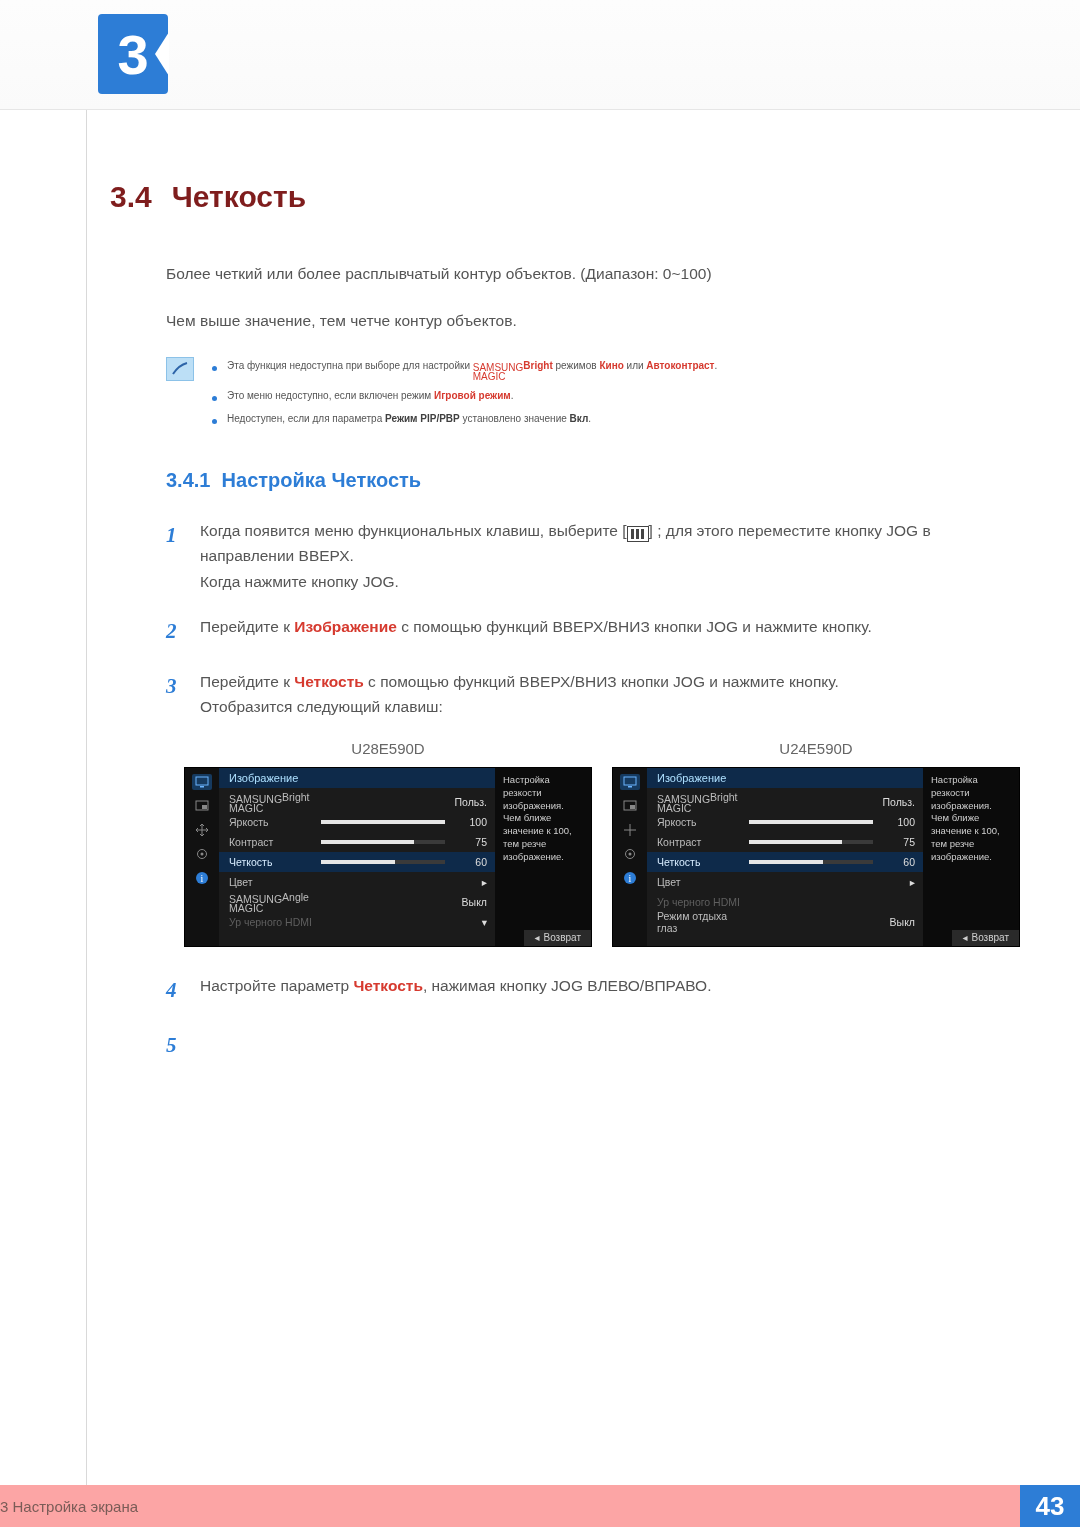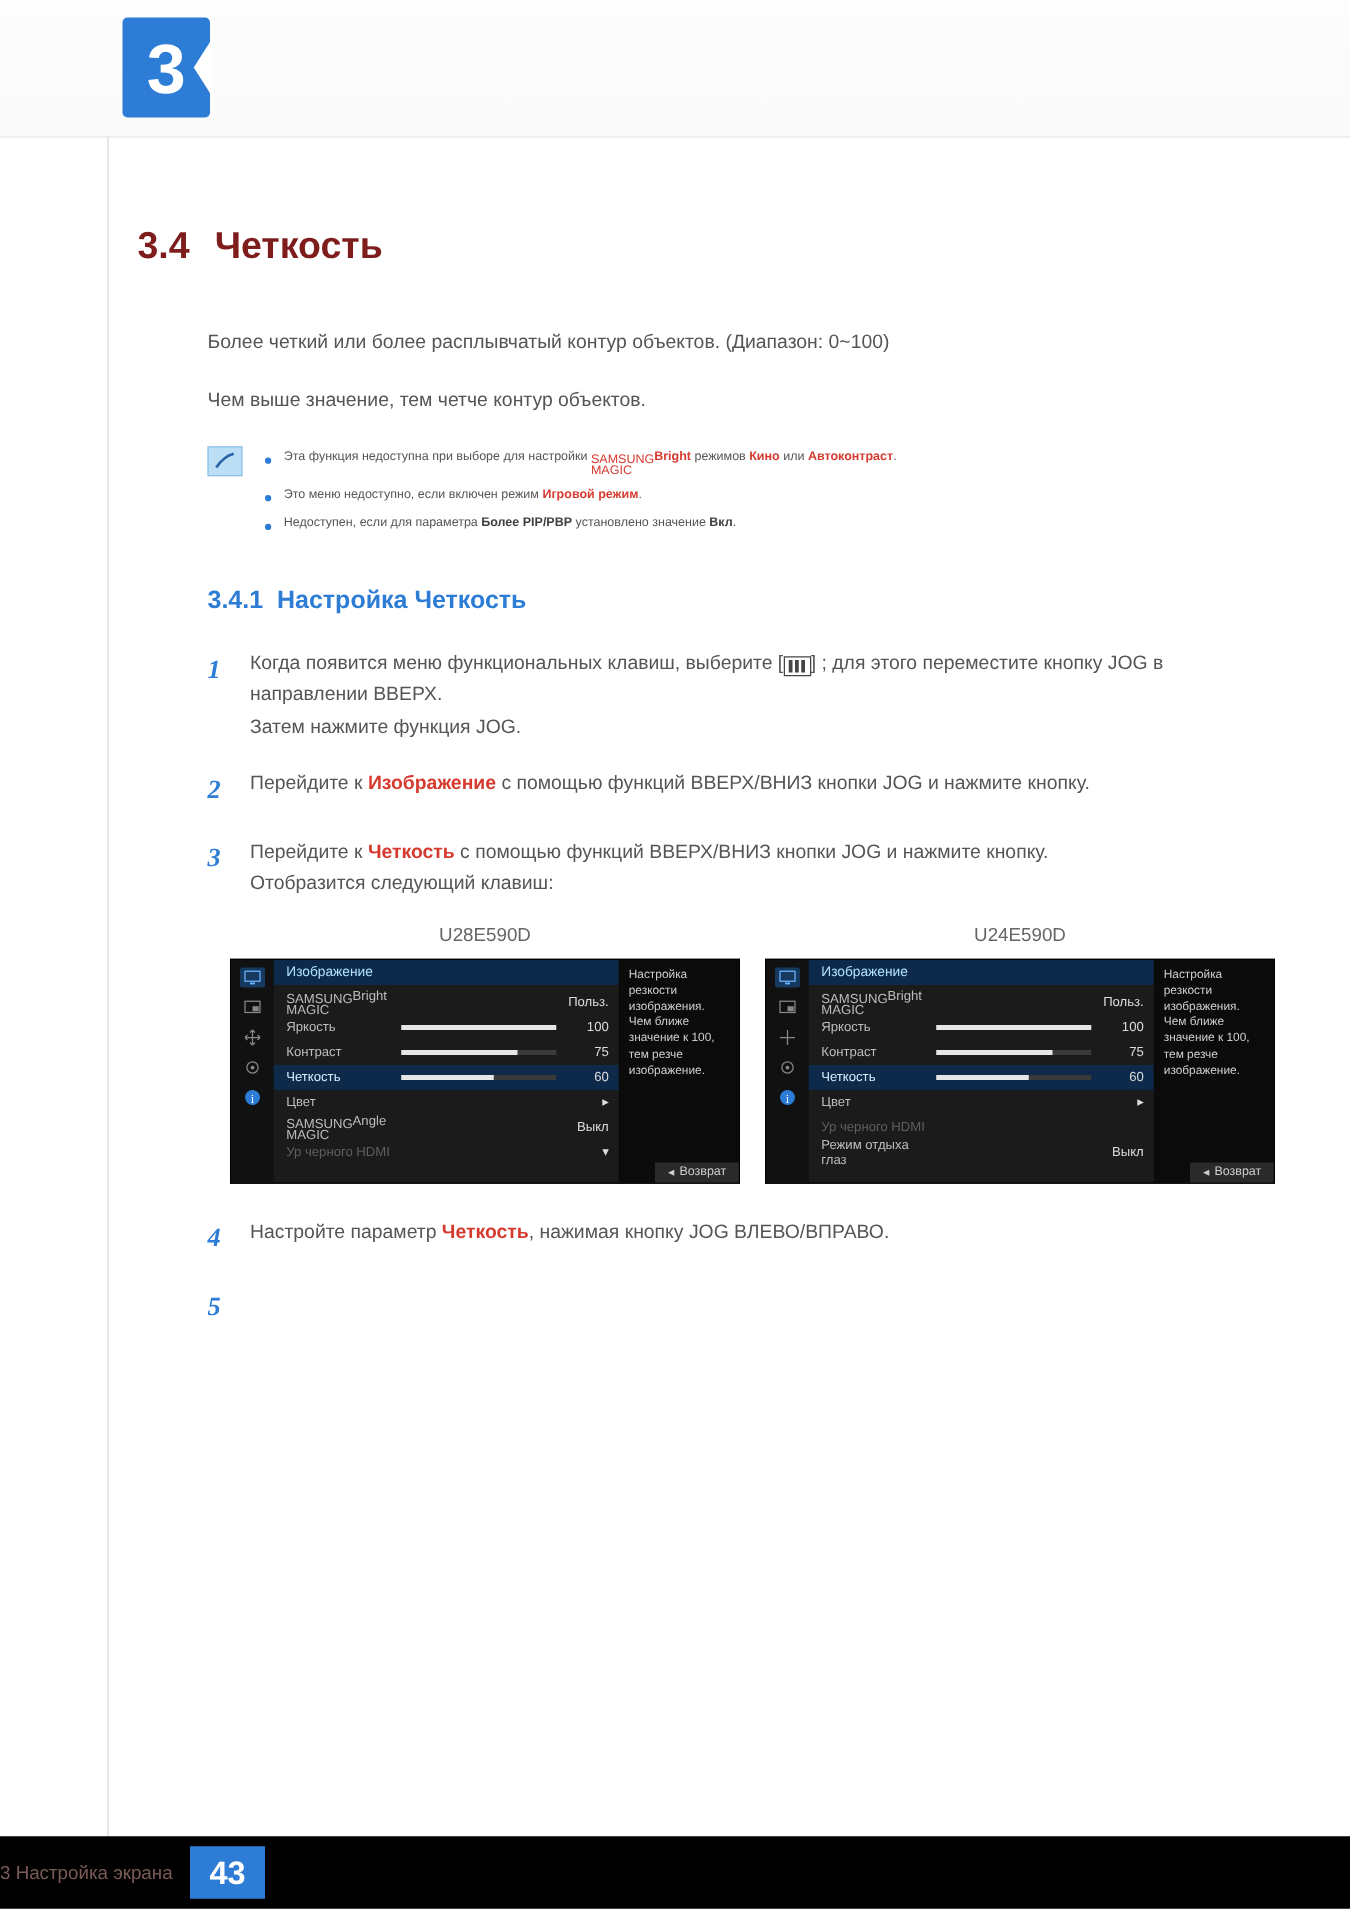--- a/index.html
+++ b/index.html
@@ -156,23 +156,23 @@
   .osd-panel{
     width:96px;background:#0b0b0b;padding:6px 8px;font-size:9.5px;color:#cfcfcf;
     line-height:1.35;
   }
   .osd-foot{
     position:absolute;bottom:0;right:0;height:16px;
     background:#2a2a2a;color:#cfcfcf;font-size:10px;
     padding:0 10px;display:flex;align-items:center;gap:4px;
   }
   .footer{
-    position:absolute;left:0;right:0;bottom:0;height:58px;
-    background:#000000;
-    display:flex;align-items:center;justify-content:flex-start;
+    position:absolute;left:0;right:0;bottom:0;height:42px;
+    background:#fca5a5;
+    display:flex;align-items:center;justify-content:space-between;
     padding-right:0;
   }
   .footer .ft-text{color:#7a5c57;font-size:15px;margin-right:14px;}
   .footer .ft-num{
     width:60px;height:42px;background:#2d7dd6;color:#fff;font-size:26px;font-weight:bold;
     display:flex;align-items:center;justify-content:center;
   }
   .samsung-magic{
     display:inline-flex;flex-direction:column;line-height:0.9;vertical-align:-2px;font-weight:normal;
   }
@@ -209,39 +209,39 @@
               <span class="bot">MAGIC</span>
             </span><span class="bold-red">Bright</span><span> режимов </span><span class="bold-red">Кино</span><span> или </span><span class="bold-red">Автоконтраст</span><span>.</span>
         </div>
       </div>
       <div class="row">
         <div class="dot"></div>
         <div><span>Это меню недоступно, если включен режим </span><span class="bold-red">Игровой режим</span><span>.</span></div>
       </div>
       <div class="row">
         <div class="dot"></div>
-        <div><span>Недоступен, если для параметра </span><span class="bold-dk">Более PIP/PBP</span><span> установлено значение </span><span class="bold-dk">Вкл</span><span>.</span></div>
+        <div><span>Недоступен, если для параметра </span><span class="bold-dk">Режим PIP/PBP</span><span> установлено значение </span><span class="bold-dk">Вкл</span><span>.</span></div>
       </div>
     </div>
   </div>
 
   <div class="h3">
     <span>3.4.1</span>&nbsp;&nbsp;<span>Настройка Четкость</span>
   </div>
 
   <div class="steps">
     <div class="step">
       <div class="stepnum">1</div>
       <div>
         <span>Когда появится меню функциональных клавиш, выберите [</span><span class="inline-icon">
             <span></span>
             <span></span>
             <span></span>
           </span><span>] ; для этого переместите кнопку JOG в направлении ВВЕРХ.</span><br>
-        <span>Затем нажмите функция JOG.</span>
+        <span>Когда нажмите кнопку JOG.</span>
       </div>
     </div>
     <div class="step">
       <div class="stepnum">2</div>
       <div><span>Перейдите к </span><span class="bold-red">Изображение</span><span> с помощью функций ВВЕРХ/ВНИЗ кнопки JOG и нажмите кнопку.</span></div>
     </div>
     <div class="step">
       <div class="stepnum">3</div>
       <div><span>Перейдите к </span><span class="bold-red">Четкость</span><span> с помощью функций ВВЕРХ/ВНИЗ кнопки JOG и нажмите кнопку.</span><br><span>Отобразится следующий клавиш:</span></div>
     </div>

